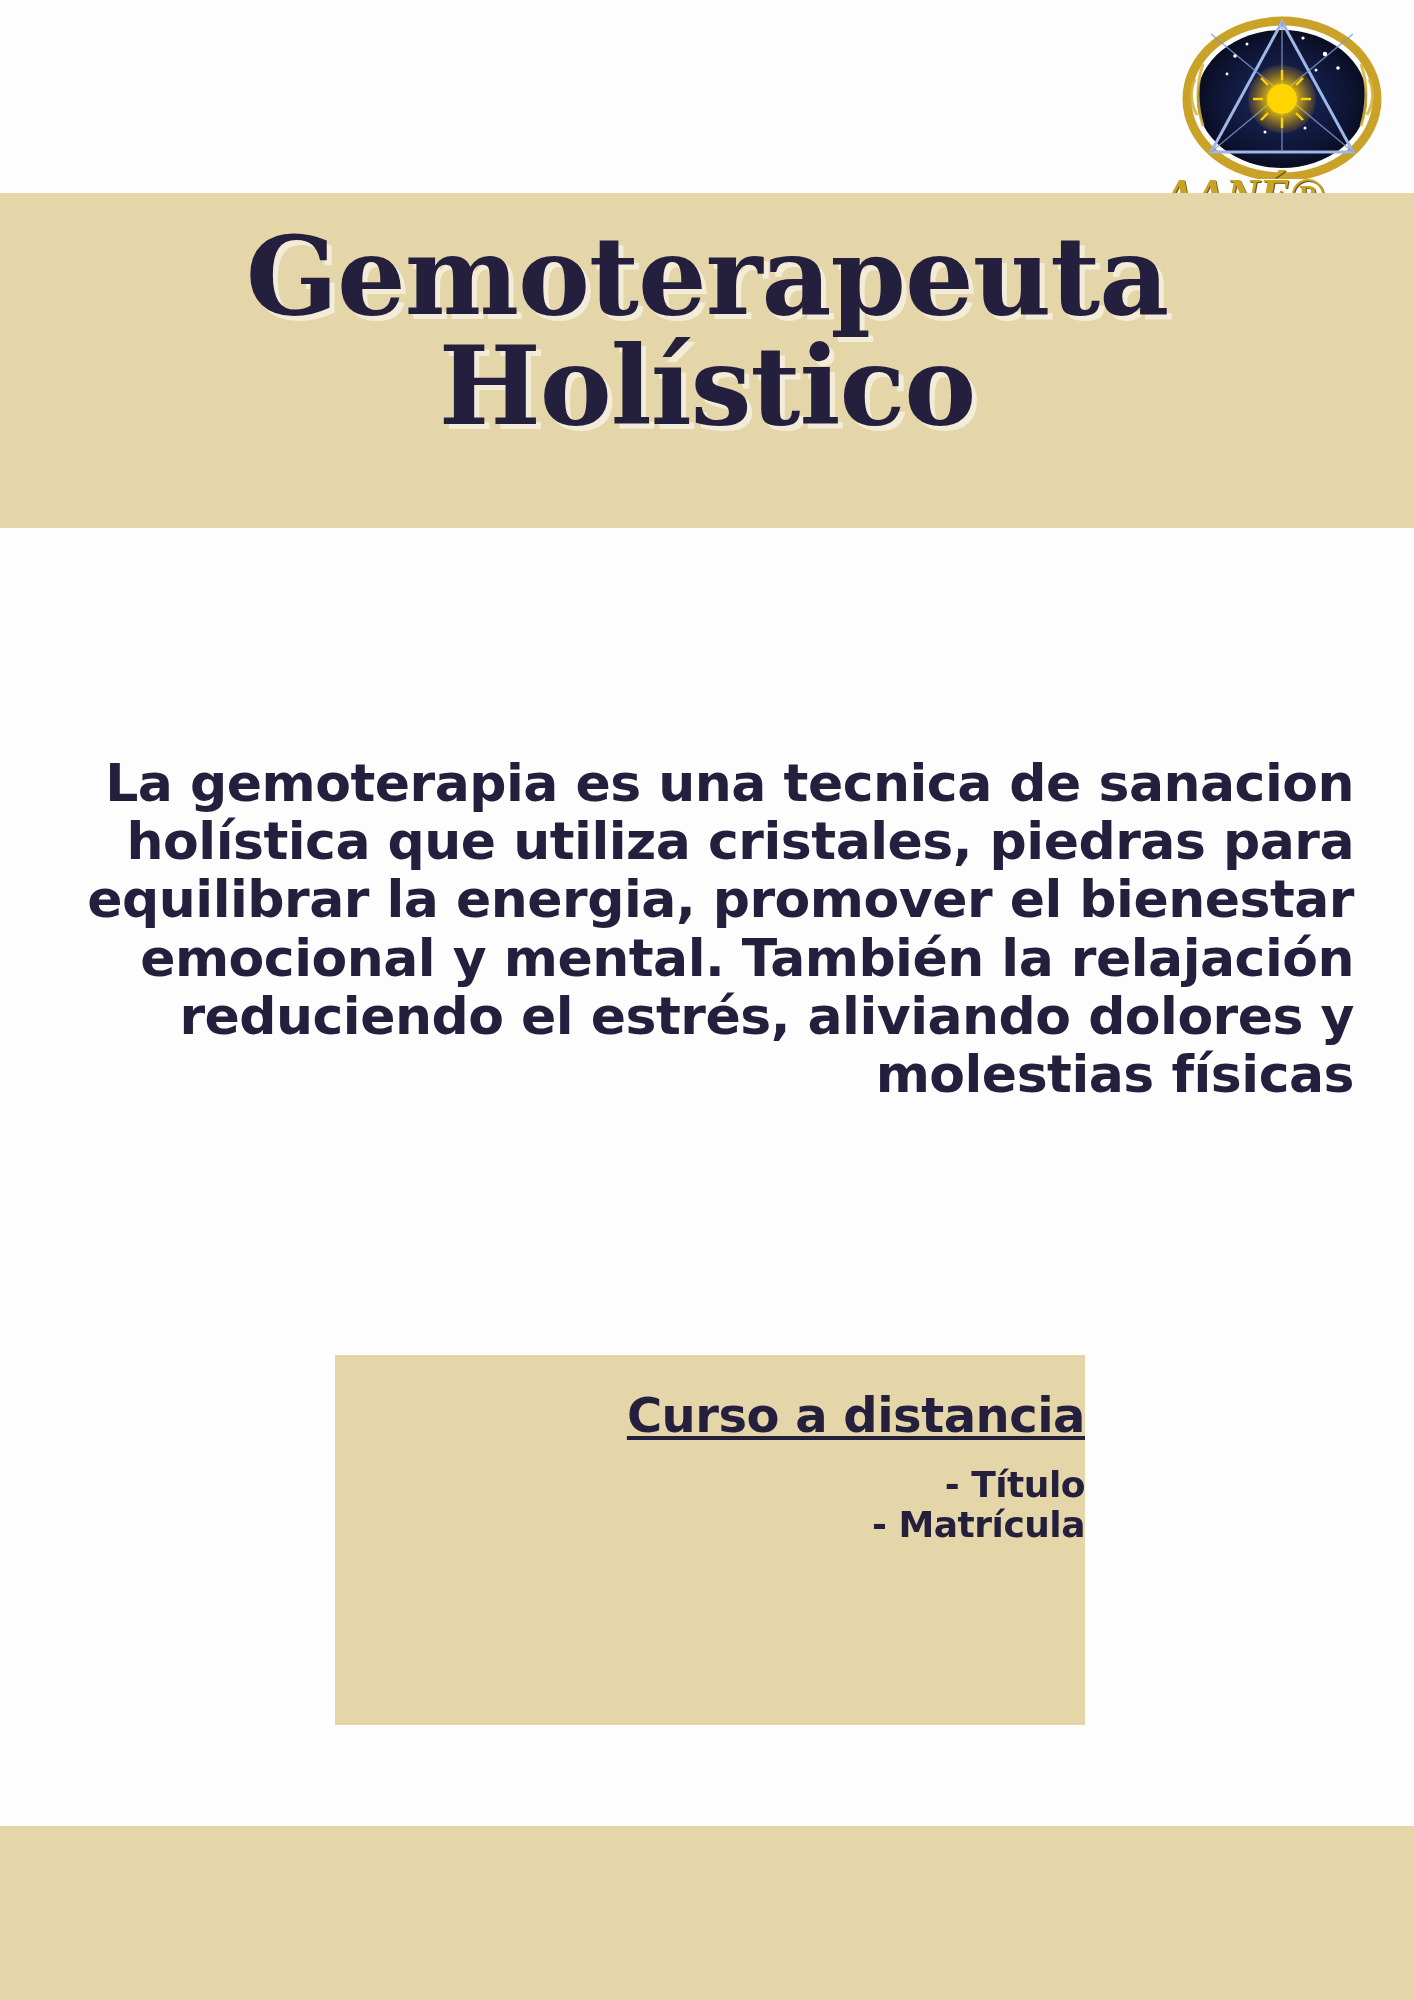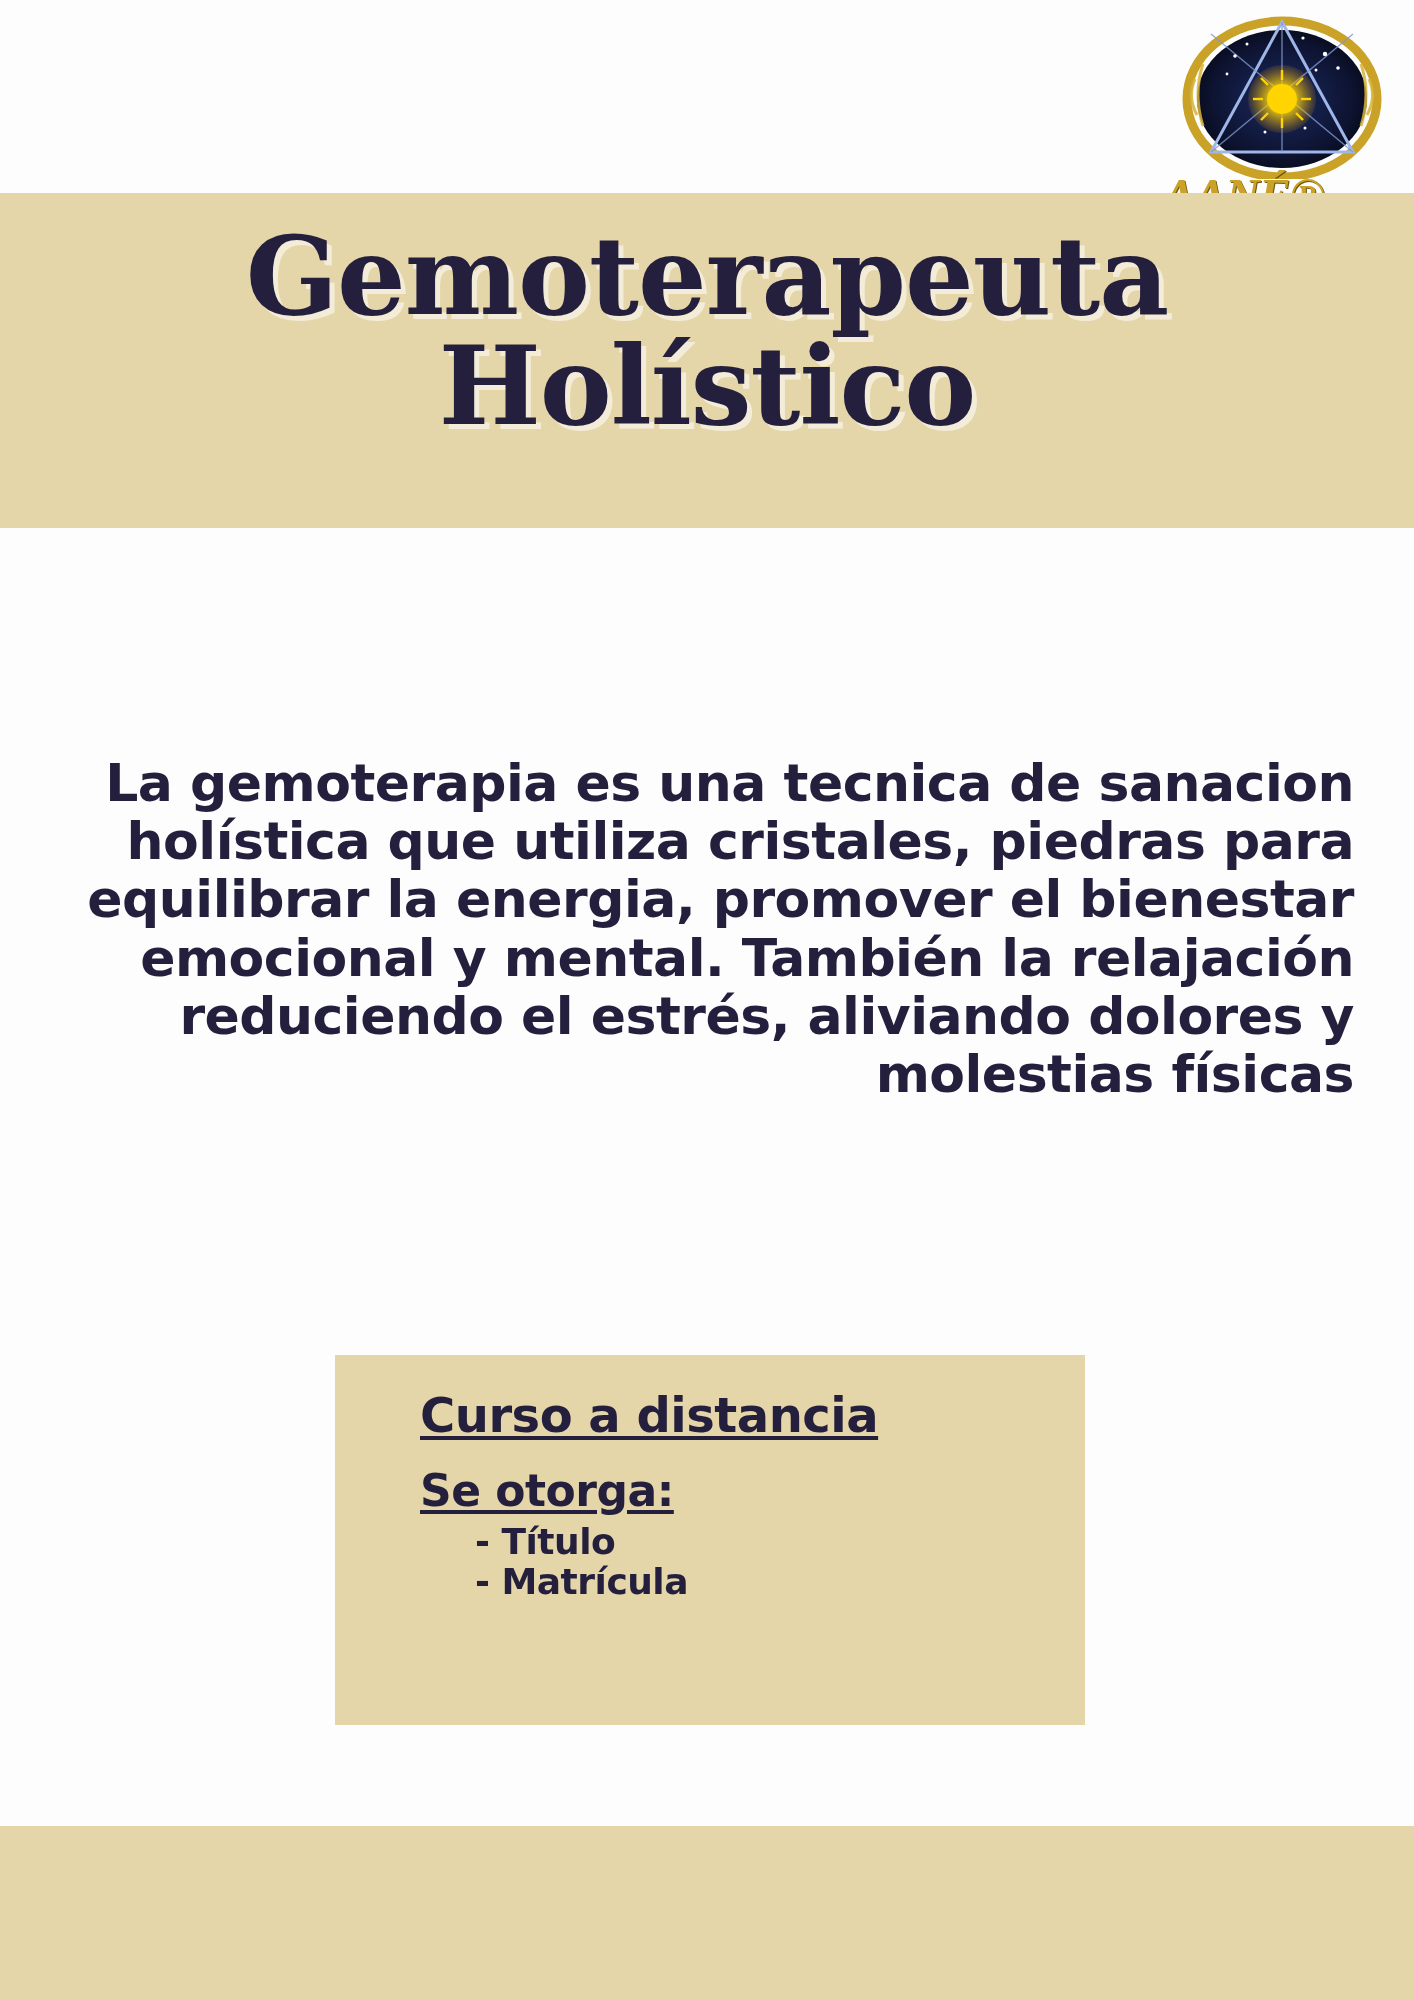--- a/index.html
+++ b/index.html
@@ -88,20 +88,21 @@
   
   .info-box {
     position: absolute;
     top: 1355px;
     left: 335px;
     width: 750px;
     height: 370px;
     background: #e5d6a9;
     box-sizing: border-box;
     padding: 32px 0 0 85px;
+    text-align: right;
   }
   .info-heading {
     font-family: "DejaVu Sans", sans-serif;
     font-weight: bold;
     font-size: 48px;
     color: #241f3d;
     text-decoration: underline;
     text-underline-offset: 4px;
     margin-bottom: 22px;
     letter-spacing: -0.5px;
@@ -202,18 +203,17 @@
   <div class="title-text">
     <div>Gemoterapeuta</div>
     <div>Holístico</div>
   </div>
 </div>
 
 <div class="paragraph">La gemoterapia es una tecnica de sanacion holística que utiliza cristales, piedras para equilibrar la energia, promover el bienestar emocional y mental. También la relajación reduciendo el estrés, aliviando dolores y molestias físicas</div>
 
 <div class="info-box">
   <div class="info-heading">Curso a distancia</div>
-  <div><span class="info-sub">Se otorga:</span></div>
   <div class="info-item">- Título</div>
   <div class="info-item">- Matrícula</div>
 </div>
 
 <div class="footer-band"></div>
 
 </body></html>

